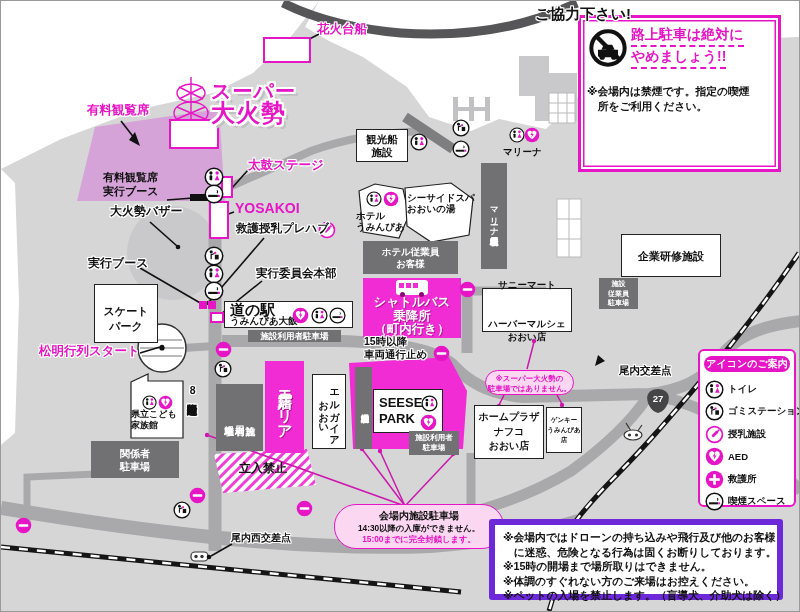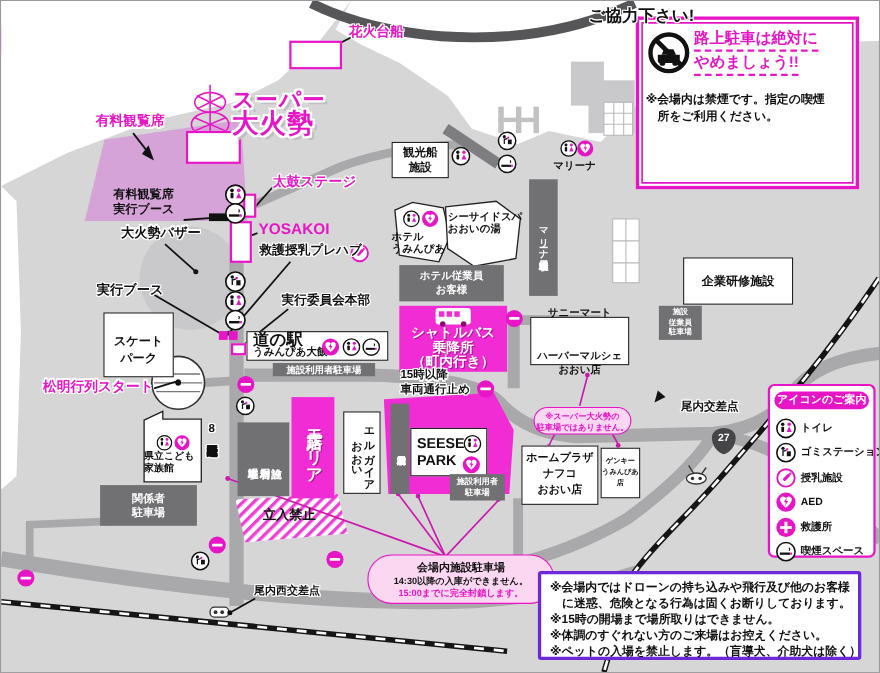--- a/index.html
+++ b/index.html
@@ -33,21 +33,21 @@
   .evtitle .e2{font-size:24px;letter-spacing:1px;}
   .coop{position:absolute;left:577px;top:14px;width:203px;height:157px;background:#fff;z-index:7;
      border:3px solid #e615c5;box-shadow:inset 0 0 0 2px #fff,inset 0 0 0 3.5px #e615c5;box-sizing:border-box;}
   .coop-tag{position:absolute;left:534px;top:4px;z-index:8;font-size:15px;font-weight:bold;color:#111;
      text-shadow:1px 0 0 #fff,-1px 0 0 #fff,0 1px 0 #fff,0 -1px 0 #fff,1px 1px 0 #fff,-1px -1px 0 #fff,1px -1px 0 #fff,-1px 1px 0 #fff;}
   .coop-title{position:absolute;left:50px;top:7px;color:#e615c5;font-weight:bold;font-size:14px;line-height:1.35;}
   .coop-title span{border-bottom:2px dashed #e615c5;padding-bottom:1px;display:inline-block;}
   .coop-bullets{position:absolute;left:6px;top:66px;width:192px;color:#111;font-weight:bold;font-size:10.8px;line-height:15.2px;}
   .coop-bullets .grp{margin-bottom:3px;}
   .noparking{position:absolute;left:7px;top:10px;}
-  .drone{position:absolute;left:488px;top:518px;width:294px;height:81px;background:#fff;border:3px solid #6d28d9;
+  .drone{position:absolute;left:488px;top:518px;width:294px;height:81px;background:#fff;border:6px solid #6d28d9;
      border-radius:3px;z-index:7;box-sizing:border-box;padding:5px 0 0 8px;color:#111;font-weight:bold;
      font-size:10.8px;line-height:14.6px;white-space:nowrap;}
   .legend{position:absolute;left:697px;top:348px;width:98px;height:158px;background:#fff;border:2.5px solid #e615c5;
      border-radius:6px;z-index:7;box-sizing:border-box;}
   .legend-pill{position:absolute;left:4px;top:5px;width:86px;height:16px;background:#e615c5;border-radius:9px;
      color:#fff;font-size:10px;font-weight:bold;text-align:center;line-height:16px;}
   .legend-row{position:absolute;left:5px;height:20px;display:flex;align-items:center;}
   .legend-row .lab{margin-left:4px;font-size:9.5px;font-weight:bold;color:#111;white-space:nowrap;}
   .warnbub{left:484px;top:369px;width:89px;height:25px;background:#fcd7f2;border:1.5px solid #e615c5;
      border-radius:13px;color:#e615c5;font-weight:bold;font-size:7.5px;line-height:9.5px;text-align:center;padding-top:3px;}

